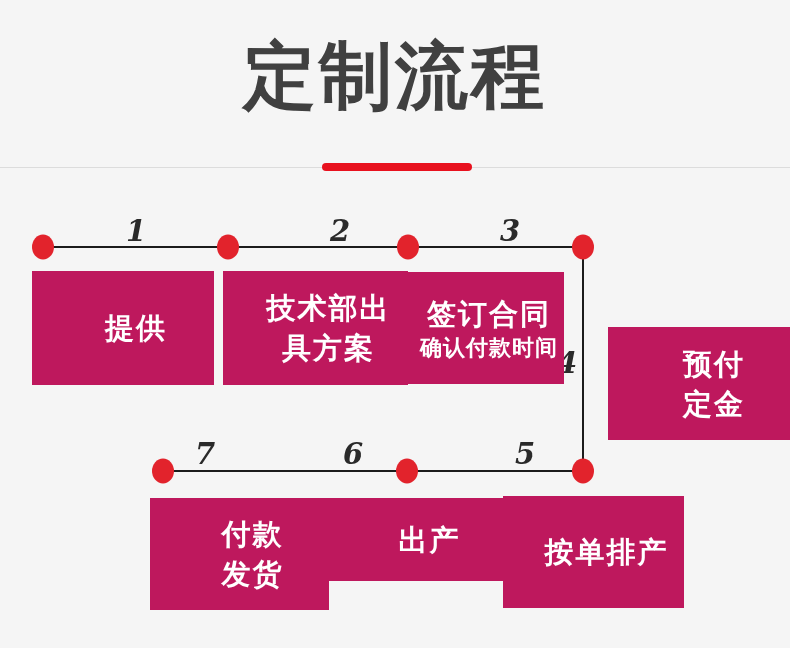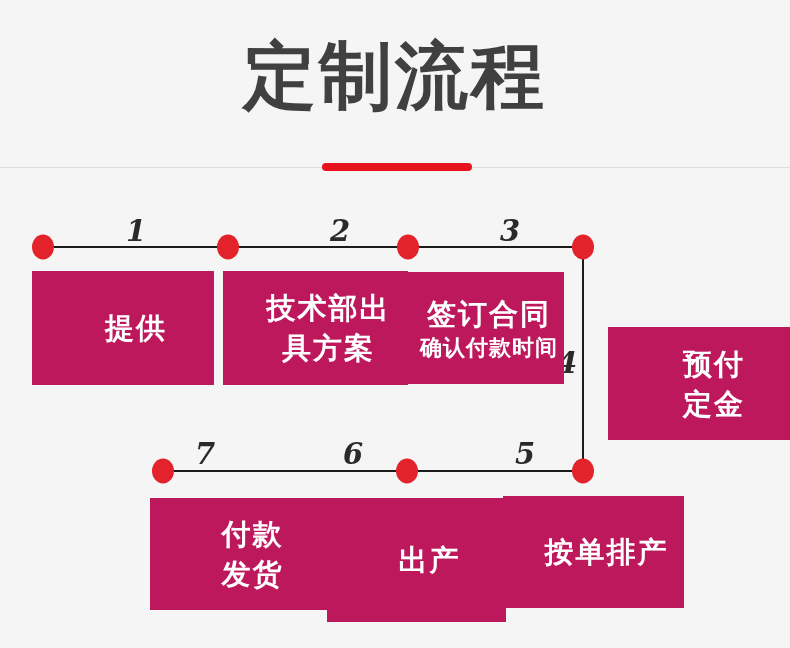--- a/index.html
+++ b/index.html
@@ -93,21 +93,21 @@
   <div class="box" style="left:150px; top:498px; width:153px; height:112px;">
     <span class="line">付款</span>
     <span class="line">发货</span>
   </div>
 
   <div class="box" style="left:608px; top:327px; width:160px; height:113px;">
     <span class="line">预付</span>
     <span class="line">定金</span>
   </div>
 
-  <div class="box" style="left:327px; top:498px; width:153px; height:124px;">
+  <div class="box" style="left:327px; top:498px; width:153px; height:83px;">
     <span class="line">出产</span>
   </div>
 
   <div class="box" style="left:503px; top:496px; width:155px; height:112px;">
     <span class="line">按单排产</span>
   </div>
 
 </div>
 
 </body></html>

